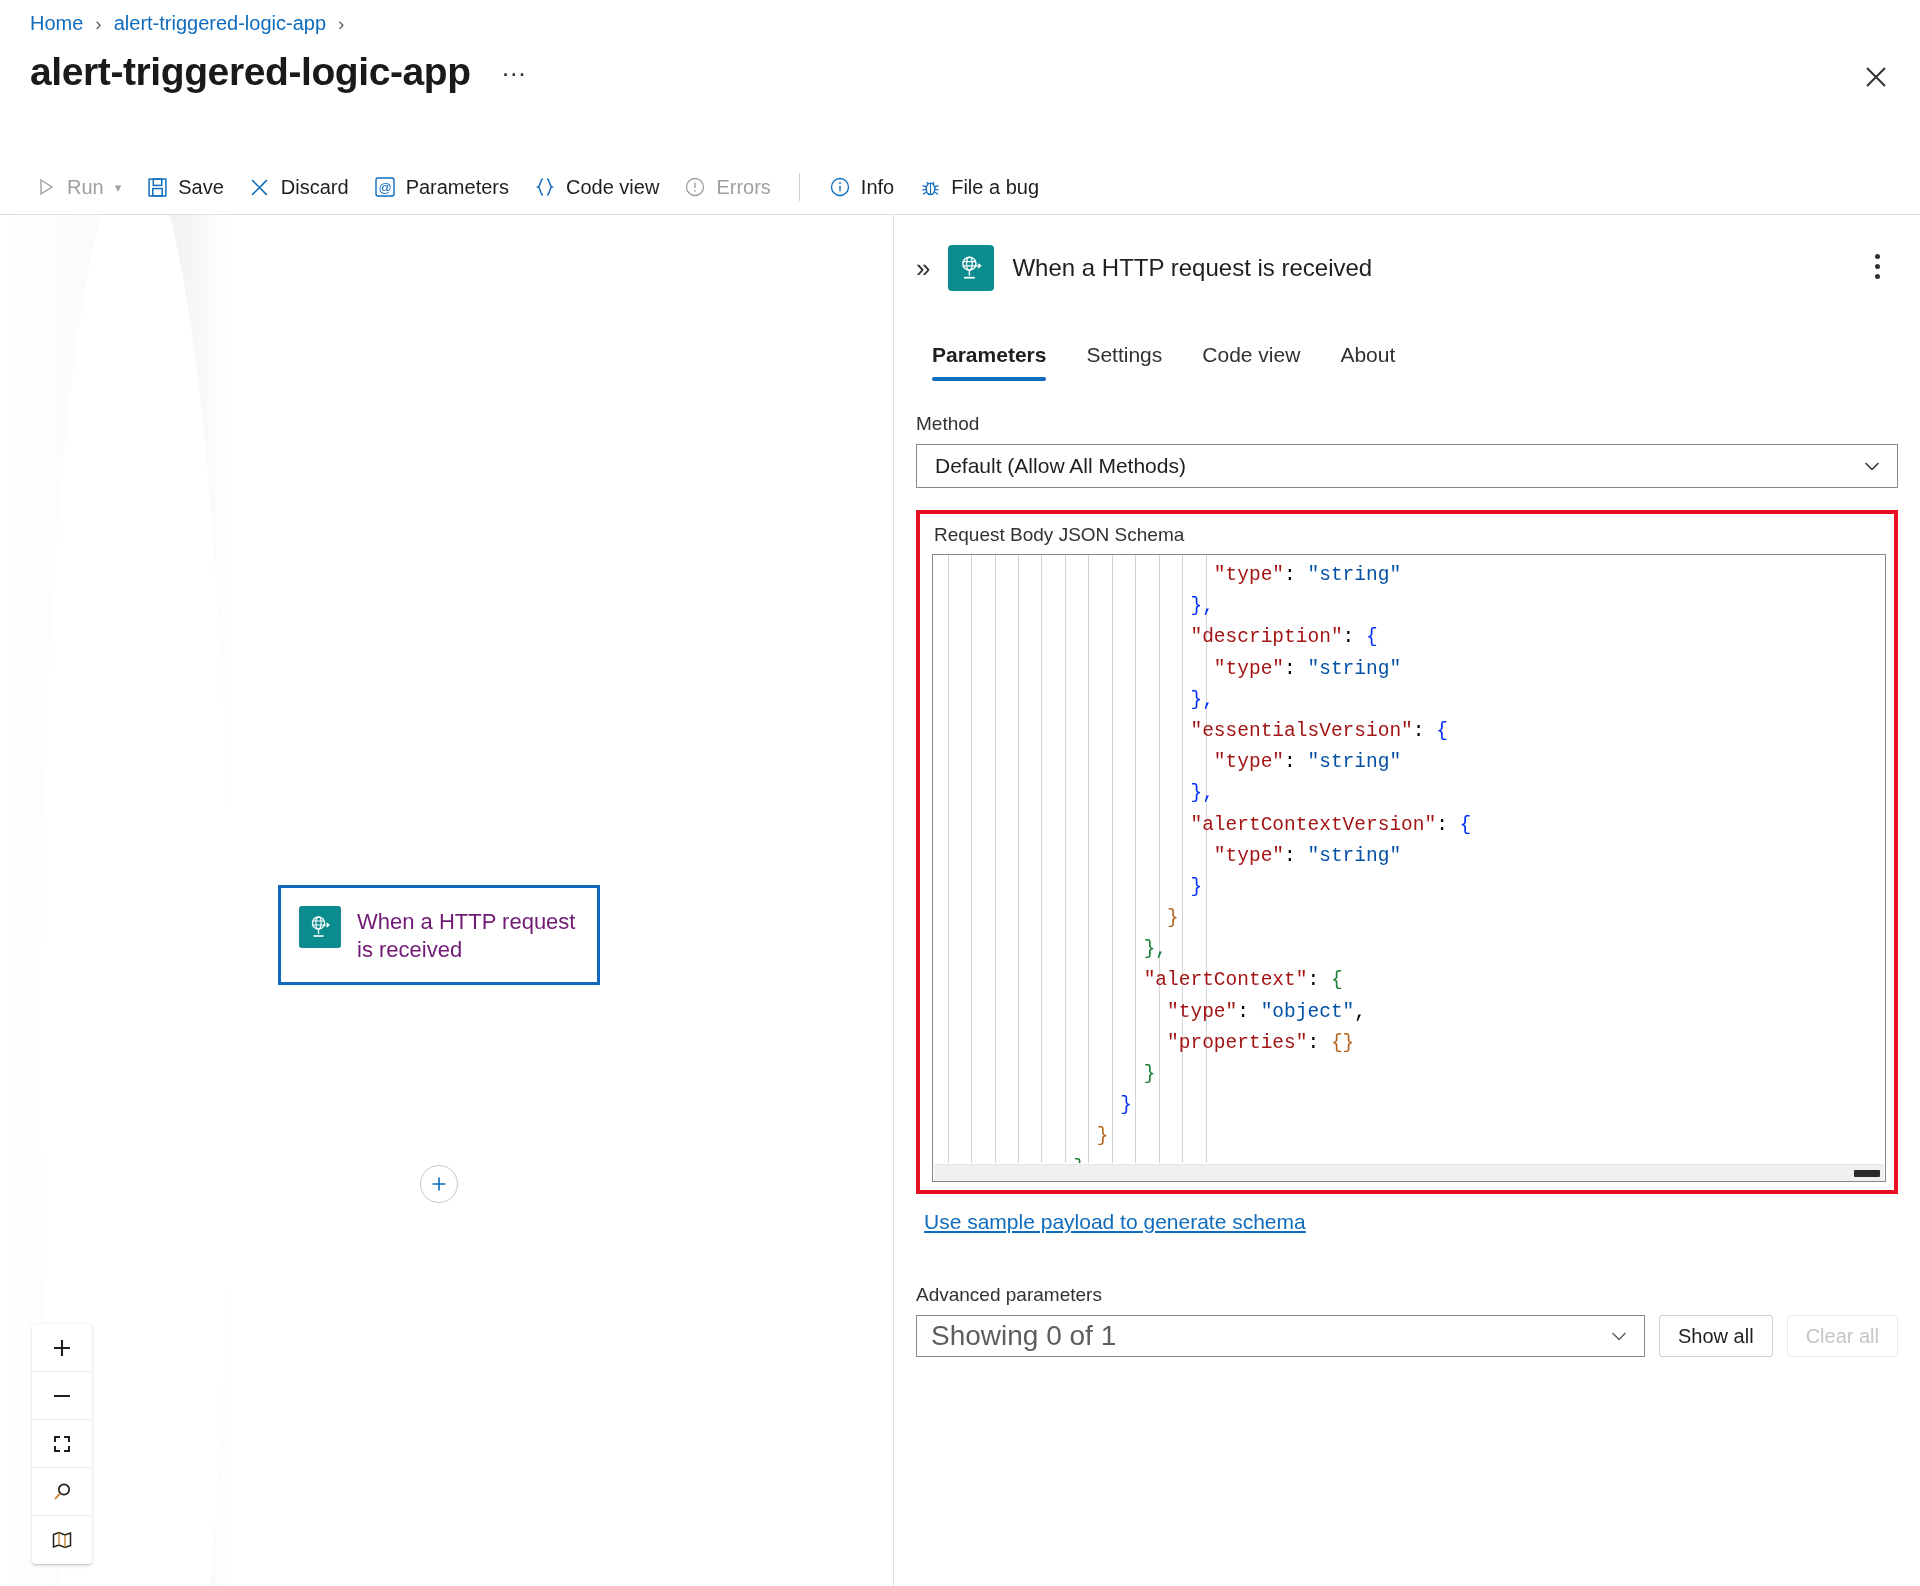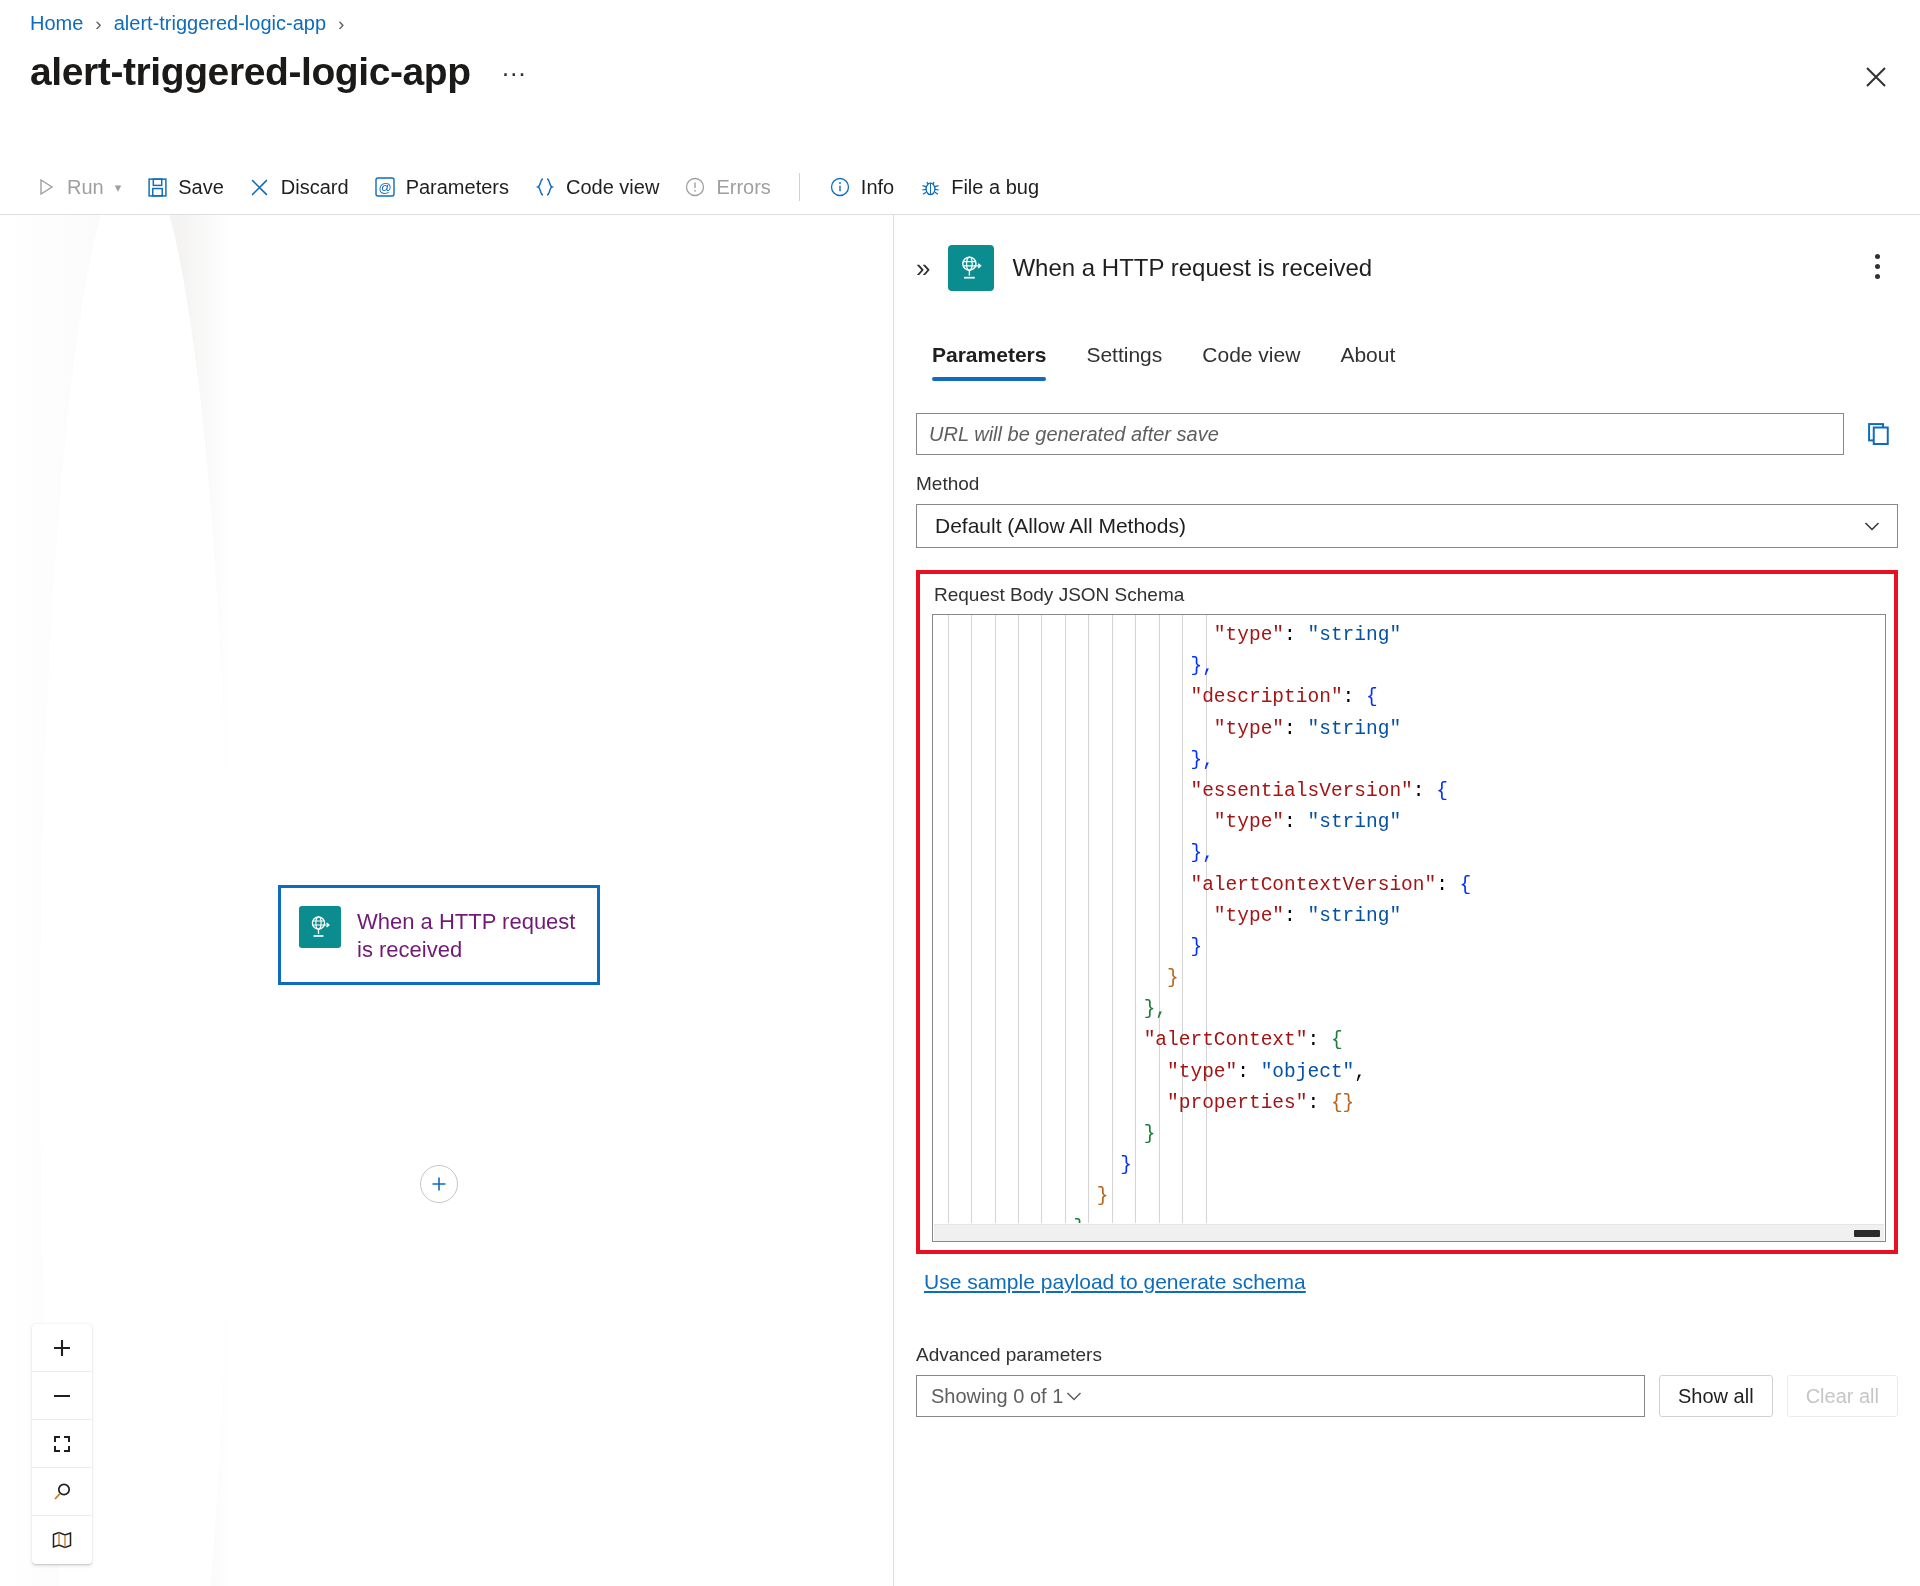--- a/index.html
+++ b/index.html
@@ -199,22 +199,22 @@
 
   .link-sample {
     display: inline-block; margin: 16px 0 0 8px;
     font-size: 21px; color: #0f6cbd; text-decoration: underline; cursor: pointer;
   }
 
   .adv-section { margin-top: 50px; padding: 0 22px; }
   .adv-row { display: flex; align-items: center; gap: 14px; }
   .adv-select {
     flex: 1 1 auto; height: 42px; border: 1px solid #8a8886; background: #fff;
-    display: flex; align-items: center; justify-content: flex-start;
-    padding: 0 14px 0 14px; font-size: 20px; color: #605e5c; cursor: pointer;
+    display: flex; align-items: center; justify-content: space-between;
+    padding: 0 14px 0 14px; font-size: 28px; color: #605e5c; cursor: pointer;
   }
   .ghost-btn {
     height: 42px; min-width: 104px; padding: 0 18px;
     border: 1px solid #d1d1d1; background: #fff; border-radius: 3px;
     font-size: 20px; color: #201f1e; cursor: pointer;
     display: flex; align-items: center; justify-content: center;
     font-family: "Liberation Sans", sans-serif;
   }
   .ghost-btn.disabled { color: #c8c6c4; border-color: #ebebeb; cursor: default; }
 </style>
@@ -410,29 +410,20 @@
 
     <div class="tabs">
       <div class="tab active"><span>Parameters</span></div>
       <div class="tab"><span>Settings</span></div>
       <div class="tab"><span>Code view</span></div>
       <div class="tab"><span>About</span></div>
     </div>
 
     <div class="panel-body">
 
-      <div class="field-row">
-        <div class="text-input">URL will be generated after save</div>
-        <div class="copy-btn">
-          <svg width="28" height="28" viewBox="0 0 24 24">
-            <rect x="3.5" y="3.5" width="12" height="14" fill="none" stroke="#0f6cbd" stroke-width="1.7"></rect>
-            <path d="M7.5 6.5 L19.5 6.5 L19.5 20.5 L7.5 20.5 Z" fill="#fff" stroke="#0f6cbd" stroke-width="1.7"></path>
-          </svg>
-        </div>
-      </div>
 
       <div class="field-label" style="margin-top:18px">Method</div>
       <div class="select-box">
         <span>Default (Allow All Methods)</span>
         <svg width="22" height="22" viewBox="0 0 22 22">
           <path d="M4.5 8 L11 14.5 L17.5 8" fill="none" stroke="#323130" stroke-width="1.5"></path>
         </svg>
       </div>
 
       

